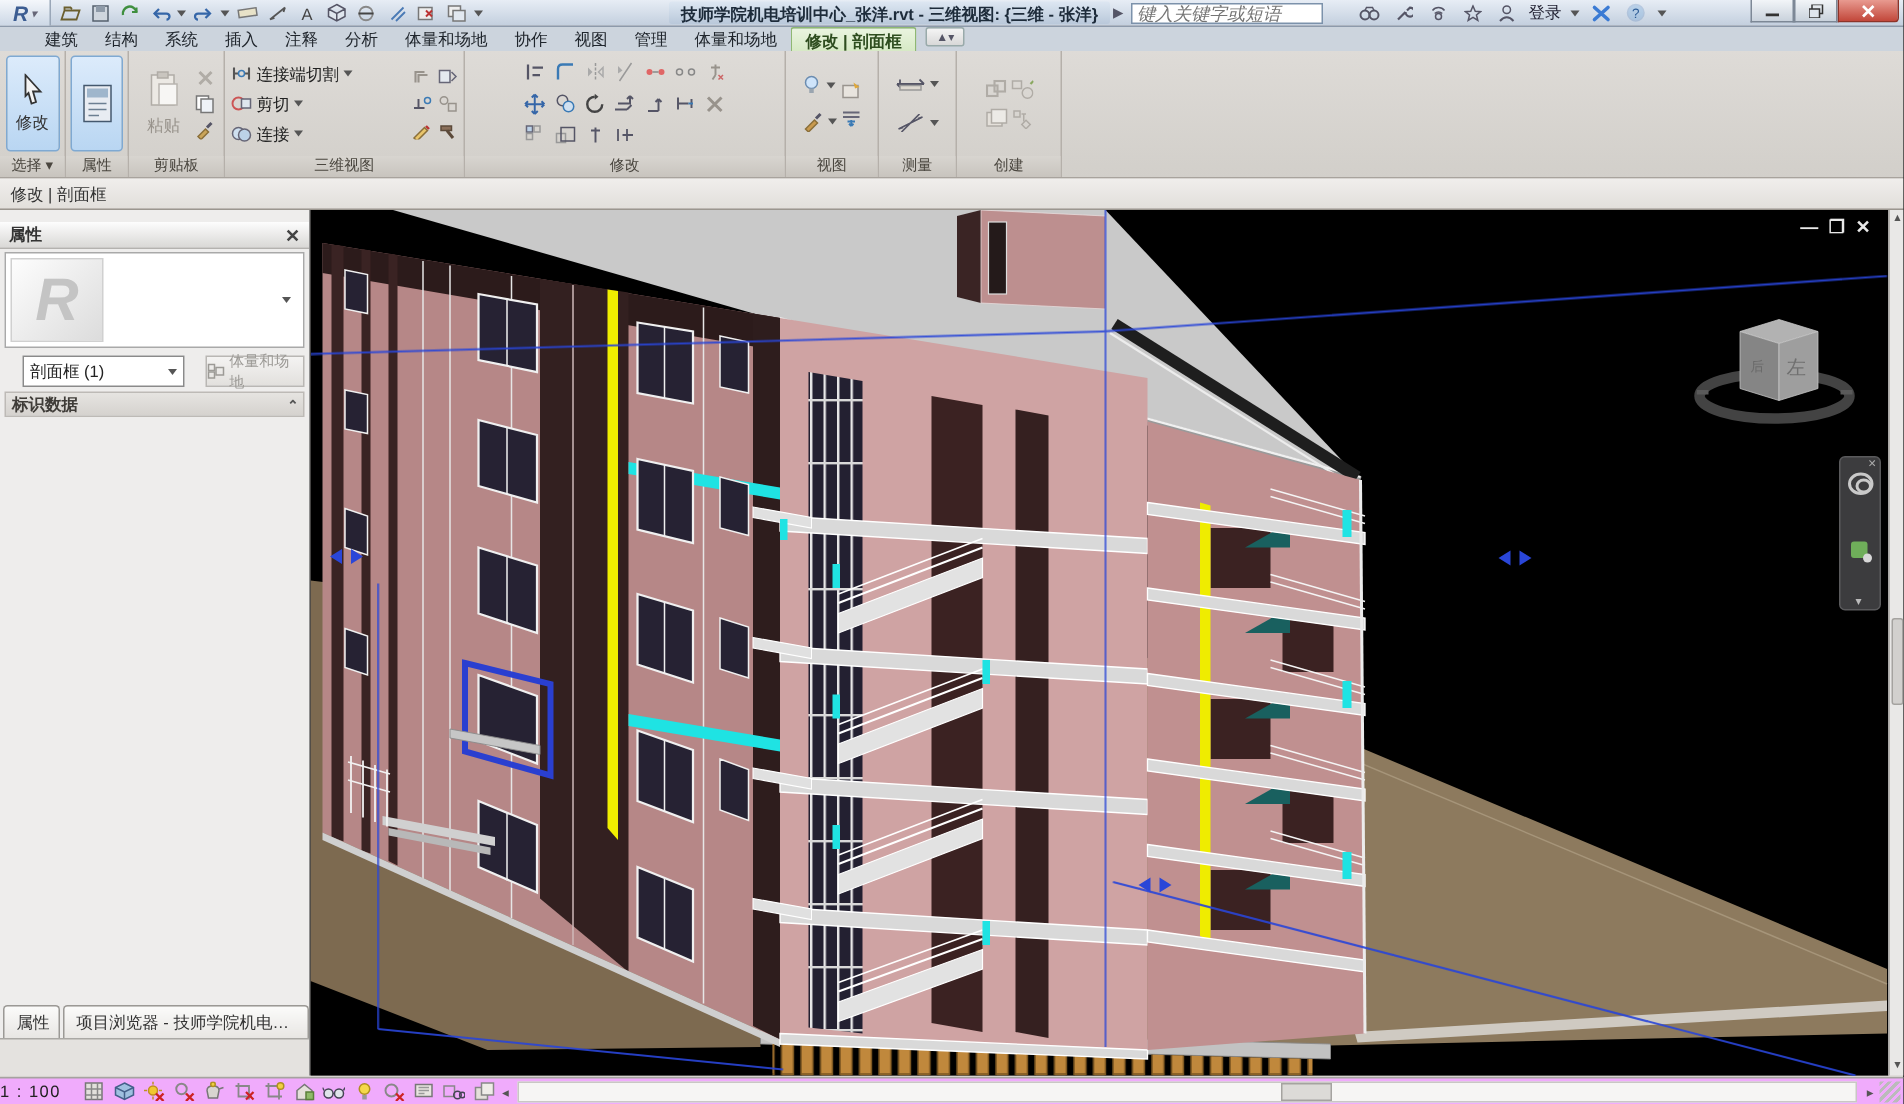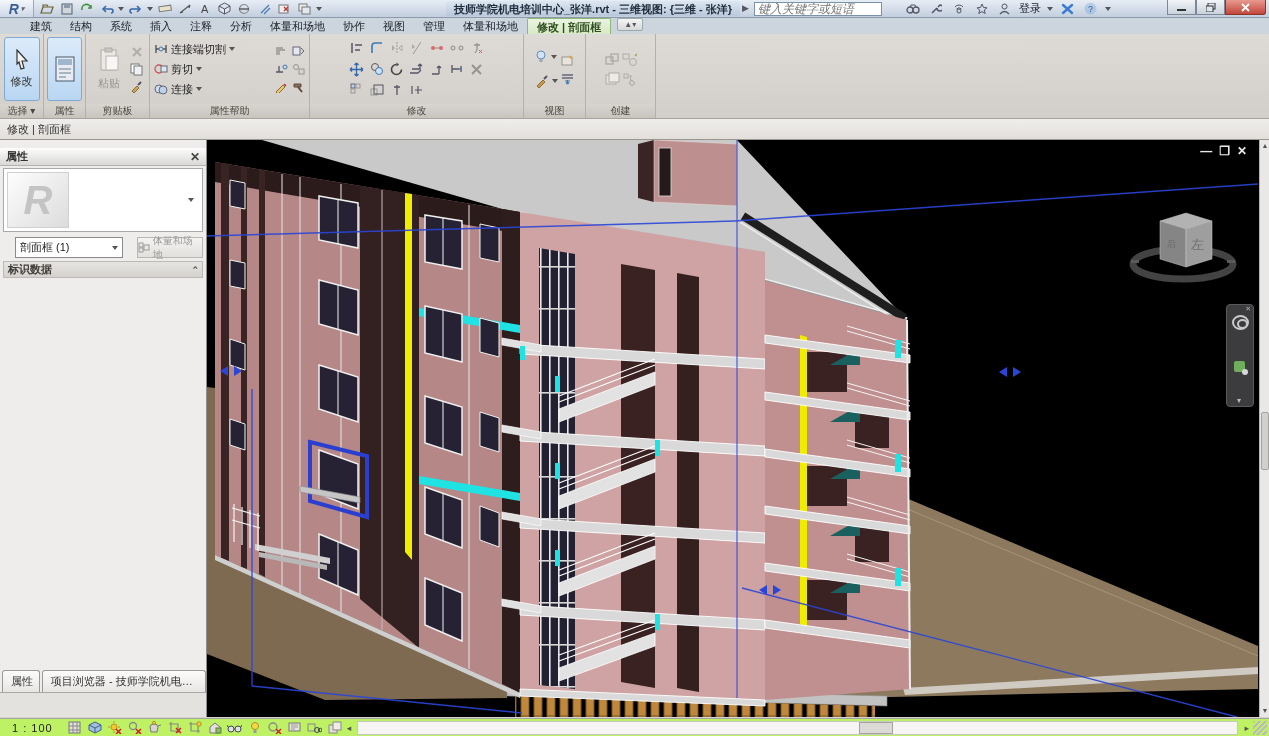--- a/index.html
+++ b/index.html
@@ -126,22 +126,22 @@
     background:#d8d8d8; border-radius:50%; }
   .navbar .chev { position:absolute; left:10px; bottom:1px; color:#bbb; font-size:8px; }
   .vscroll { position:absolute; left:1259px; top:140px; width:10px; height:577px; background:#e9e8e7;
     border-left:1px solid #b7b5b2; }
   .vscroll .arr { position:absolute; left:1px; width:8px; height:10px; color:#555; font-size:7px;
     text-align:center; line-height:10px; }
   .vscroll .thumb { position:absolute; left:1px; top:272px; width:8px; height:58px;
     background:#d2d0ce; border:1px solid #a5a3a0; border-radius:2px; }
 
   
-  .statusbar { position:absolute; left:0; top:718px; width:1269px; height:18px; background:#bef264;
-    border-top:1px solid #a5a3a0; display:flex; align-items:center; gap:4px; padding-left:12px; }
+  .statusbar { position:absolute; left:0; top:718px; width:1269px; height:18px; background:#f0abfc;
+    border-top:1px solid #a5a3a0; display:flex; align-items:center; gap:4px; padding-left:0; }
   .sb-scale { color:#222; margin-right:10px; letter-spacing:1px; }
   .sicon { width:16px; height:15px; display:flex; align-items:center; justify-content:center; cursor:pointer; }
   .hscroll { position:relative; flex:1; height:14px; margin:0 2px; background:#f6f5f4;
     border:1px solid #c9c7c4; }
   .hscroll .thumb { position:absolute; left:57%; top:0; width:34px; height:12px; background:#dcdad7;
     border:1px solid #a5a3a0; }
   .sb-arrow { color:#555; font-size:9px; }
   .grip { width:14px; height:14px; margin-right:2px;
     background:repeating-linear-gradient(135deg,#bbb 0 2px,transparent 2px 4px); }
 </style>
@@ -442,21 +442,21 @@
               </svg>
             </span>
           <span class="mini">
               <svg width="13" height="12">
                 <path d="M2 3 H9 V6 H2 Z" fill="#8a6f5a" stroke="#5c4a3a"></path>
                 <path d="M6 6 L10 11" stroke="#5c4a3a" stroke-width="2"></path>
               </svg>
             </span>
         </div>
       </div>
-      <div class="panel-label">属性帮助</div>
+      <div class="panel-label">三维视图</div>
     </div>
 
     <div class="panel" style="width:214px">
       <div class="panel-body">
         <div class="mgrid">
           <span class="mini">
               <svg width="14" height="14">
                 <path d="M2 2 V12 M5 4 H12 M5 9 H10" stroke="#556" stroke-width="1.5"></path>
               </svg>
             </span>
@@ -592,20 +592,40 @@
               <svg width="15" height="13">
                 <path d="M2 3 H13 M2 6 H13" stroke="#667" stroke-width="1.4"></path>
                 <path d="M5 9 H10 M7.5 8 V12 M7.5 12 L6 10.5 M7.5 12 L9 10.5" stroke="#3a7ab5" stroke-width="1.2" fill="none"></path>
               </svg>
             </span>
         </div>
       </div>
       <div class="panel-label">视图</div>
     </div>
 
+    <div class="panel" style="width:52px">
+      <div class="panel-body">
+        <div class="geo-col" style="gap:6px">
+          <span class="smallrow">
+              <svg width="20" height="10">
+                <path d="M1 5 H19 M3 5 V2 M19 5 L16 2 M1 5 L4 8" stroke="#556" stroke-width="1.2" fill="none"></path>
+                <rect x="3" y="6" width="14" height="3" fill="#ddd8d0" stroke="#999"></rect>
+              </svg>
+              <span class="drop"></span>
+            </span>
+          <span class="smallrow">
+              <svg width="20" height="12">
+                <path d="M2 10 L18 2 M2 10 L5 9 M18 2 L15 3 M4 12 L16 0" stroke="#556" stroke-width="1.1" fill="none"></path>
+              </svg>
+              <span class="drop"></span>
+            </span>
+        </div>
+      </div>
+      <div class="panel-label">测量</div>
+    </div>
 
     <div class="panel" style="width:70px">
       <div class="panel-body">
         <div class="geo-col" style="gap:4px">
           <span class="mini">
               <svg width="16" height="14">
                 <rect x="1" y="4" width="7" height="7" fill="none" stroke="#b0aca6" stroke-width="1.4"></rect>
                 <rect x="6" y="1" width="7" height="7" fill="none" stroke="#b0aca6" stroke-width="1.4"></rect>
               </svg>
             </span>

